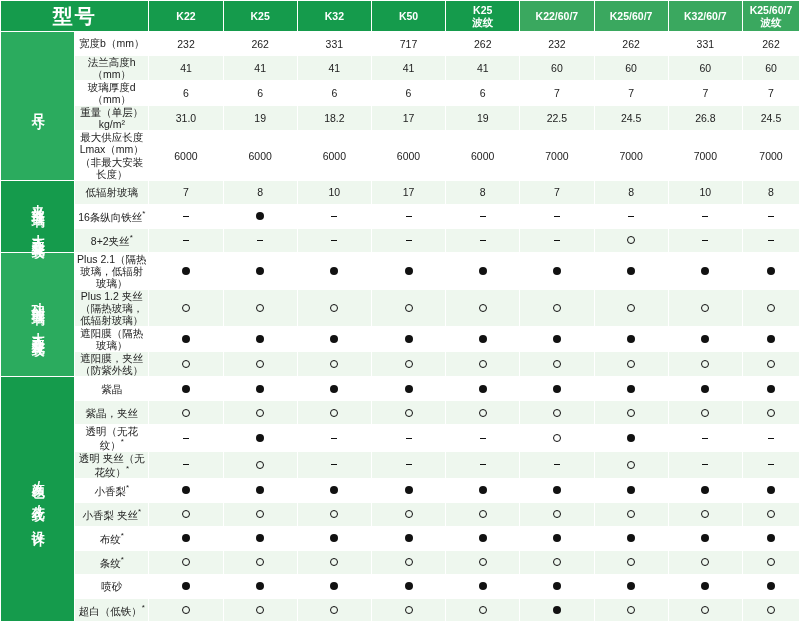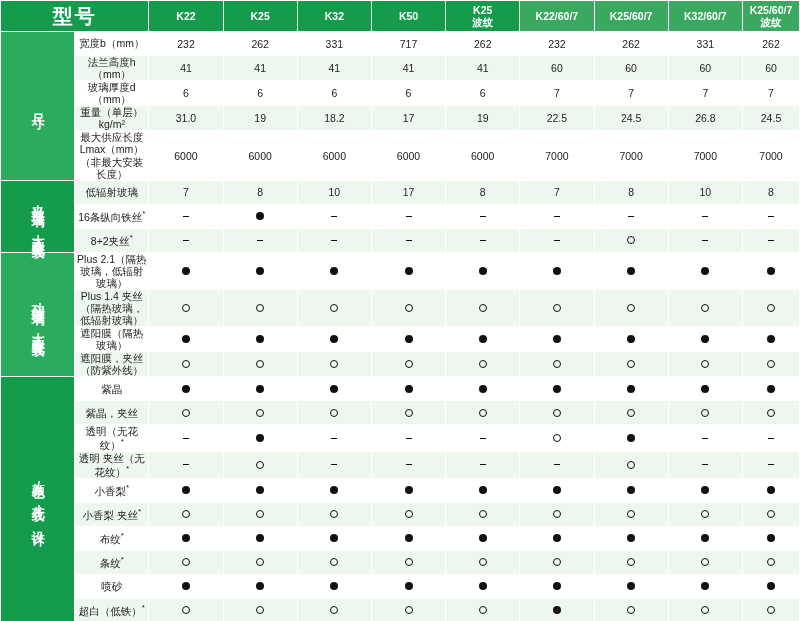--- a/index.html
+++ b/index.html
@@ -261,21 +261,21 @@
         <td class="val colw-num"><span class="mark-filled"></span></td>
         <td class="val colw-num"><span class="mark-filled"></span></td>
         <td class="val colw-num"><span class="mark-filled"></span></td>
         <td class="val colw-num"><span class="mark-filled"></span></td>
         <td class="val colw-num2"><span class="mark-filled"></span></td>
         <td class="val colw-num2"><span class="mark-filled"></span></td>
         <td class="val colw-num2"><span class="mark-filled"></span></td>
         <td class="val colw-wide"><span class="mark-filled"></span></td>
       </tr>
       <tr class="row-tint">
-        <td class="lbl colw-lbl">Plus 1.4 夹丝（隔热玻璃，低辐射玻璃）</td>
+        <td class="lbl colw-lbl">Plus 1.2 夹丝（隔热玻璃，低辐射玻璃）</td>
         <td class="val colw-num"><span class="mark-open"></span></td>
         <td class="val colw-num"><span class="mark-open"></span></td>
         <td class="val colw-num"><span class="mark-open"></span></td>
         <td class="val colw-num"><span class="mark-open"></span></td>
         <td class="val colw-num"><span class="mark-open"></span></td>
         <td class="val colw-num2"><span class="mark-open"></span></td>
         <td class="val colw-num2"><span class="mark-open"></span></td>
         <td class="val colw-num2"><span class="mark-open"></span></td>
         <td class="val colw-wide"><span class="mark-open"></span></td>
       </tr>

